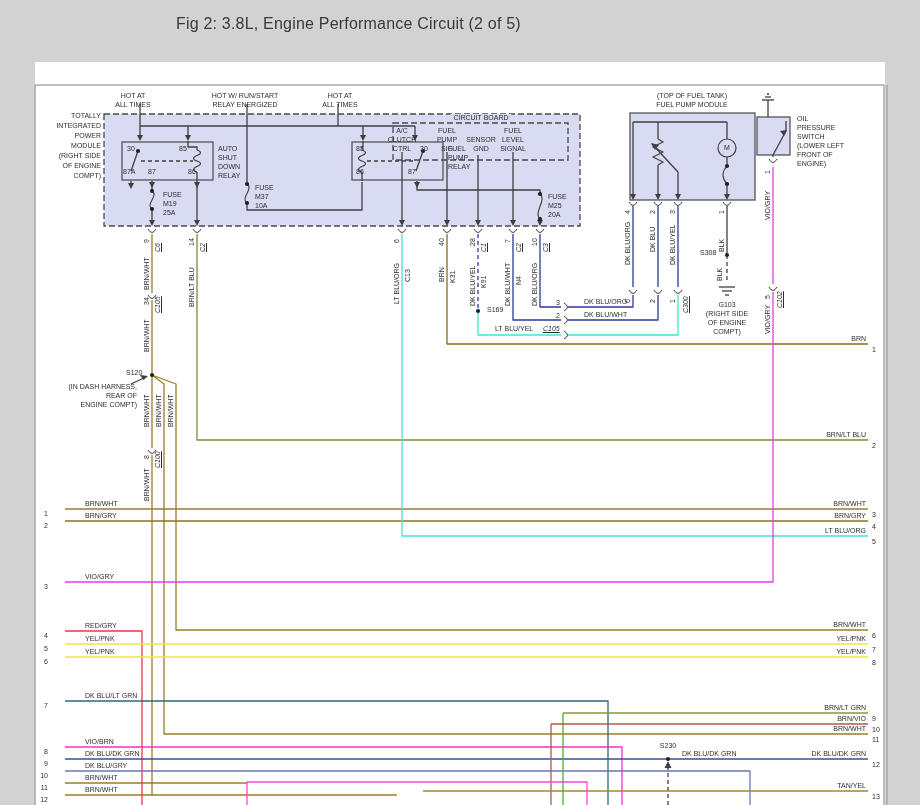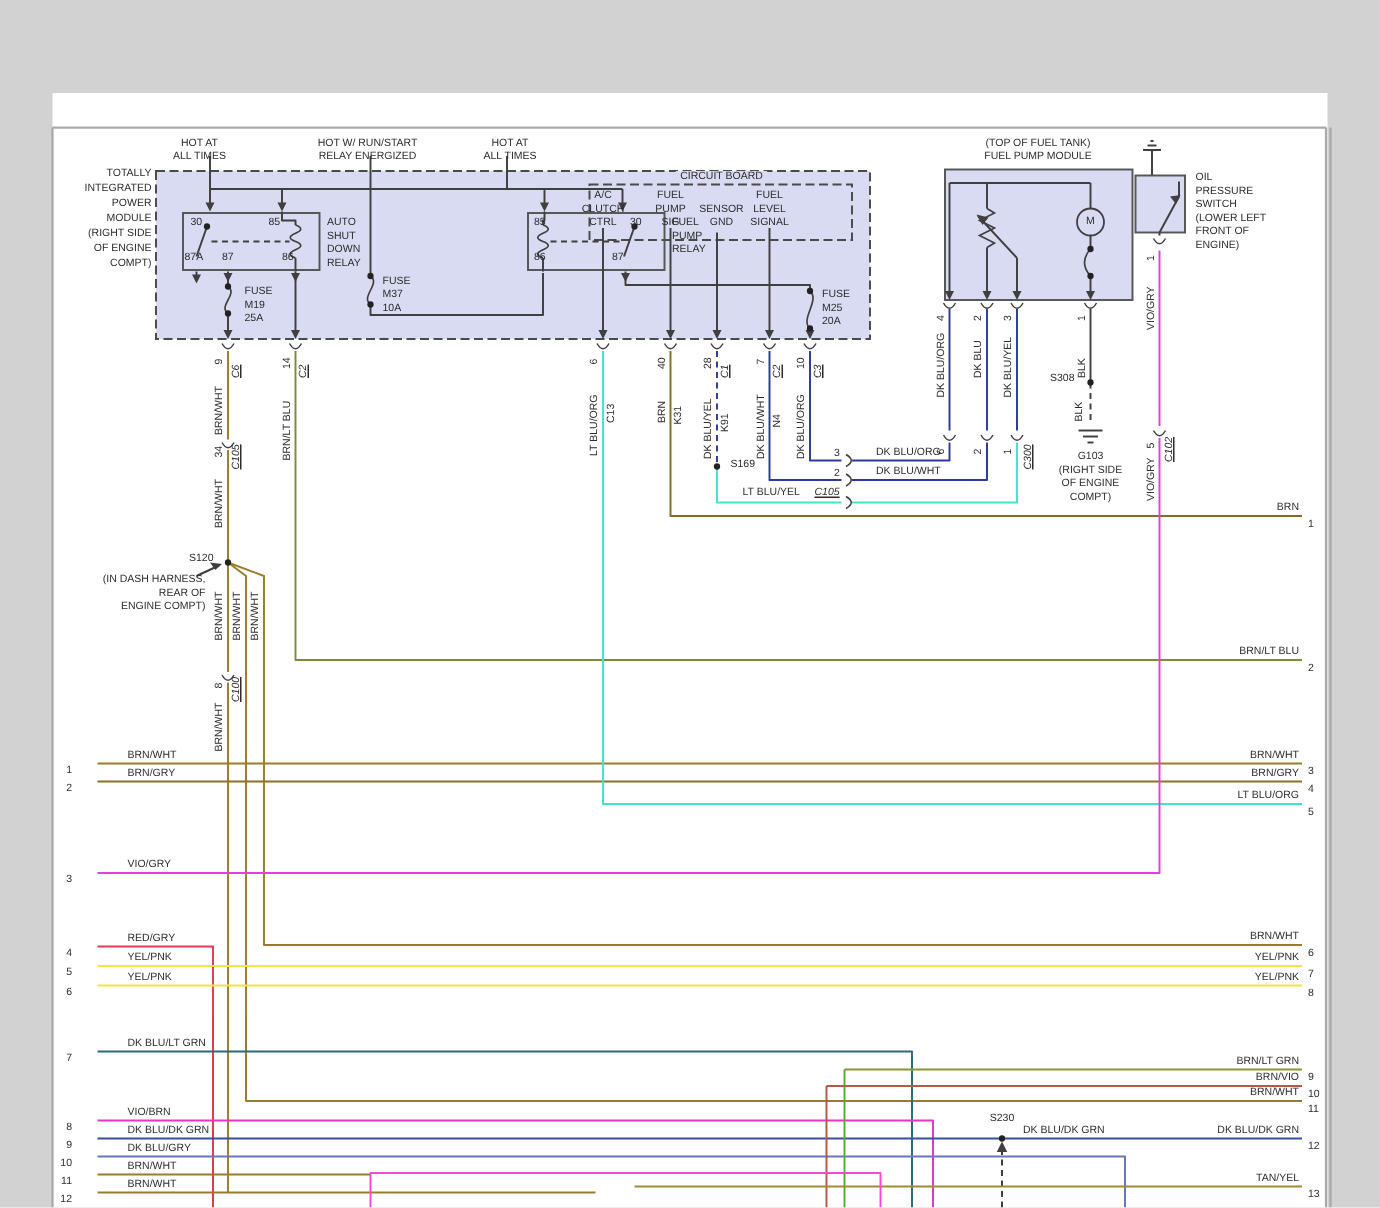--- a/index.html
+++ b/index.html
@@ -13,20 +13,21 @@
   .lbl.c{transform:translateX(-50%);}
   .lbl.r{transform:translateX(-100%);}
   .lbl.rot{transform:rotate(-90deg);transform-origin:0 0;}
   .lbl.u{text-decoration:underline;font-style:italic;}
   .lbl.bg{background:#d9dbf3;padding:0 3px;}
 </style>
 </head>
 <body>
 
 <div id="stage">
+  <div id="title">Fig 2: 3.8L, Engine Performance Circuit (2 of 5)</div>
   <svg id="diagram-svg" width="920" height="805" viewBox="0 0 920 805">
       <rect x="35" y="62" width="850" height="743" fill="#ffffff" stroke="none" stroke-width="1.3" stroke-dasharray="none"></rect>
       <rect x="104" y="114" width="476" height="112" fill="#d9dbf3" stroke="#4a4a4a" stroke-width="1.3" stroke-dasharray="6,3"></rect>
       <rect x="393" y="123" width="175" height="37" fill="none" stroke="#4a4a4a" stroke-width="1.3" stroke-dasharray="6,3"></rect>
       <rect x="122" y="142" width="91" height="38" fill="none" stroke="#555555" stroke-width="1.3" stroke-dasharray="none"></rect>
       <rect x="352" y="142" width="91" height="38" fill="none" stroke="#555555" stroke-width="1.3" stroke-dasharray="none"></rect>
       <rect x="630" y="113" width="125" height="87" fill="#d9dbf3" stroke="#555555" stroke-width="1.3" stroke-dasharray="none"></rect>
       <rect x="757" y="117" width="33" height="38" fill="#d9dbf3" stroke="#555555" stroke-width="1.3" stroke-dasharray="none"></rect>
       <polyline points="35,85 884,85" fill="none" stroke="#a9a9a9" stroke-width="1.5"></polyline>
       <polyline points="35,85 35,805" fill="none" stroke="#a9a9a9" stroke-width="1.5"></polyline>

